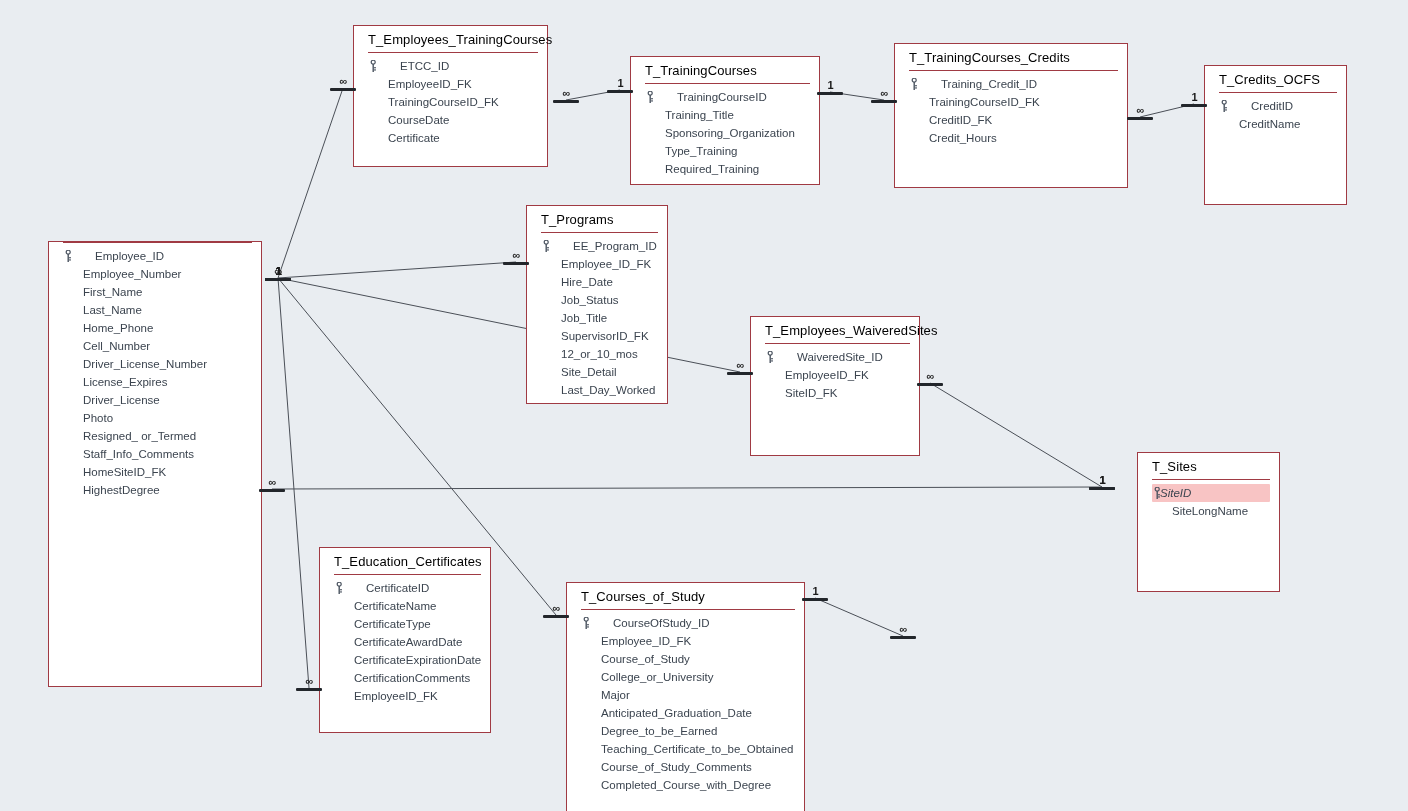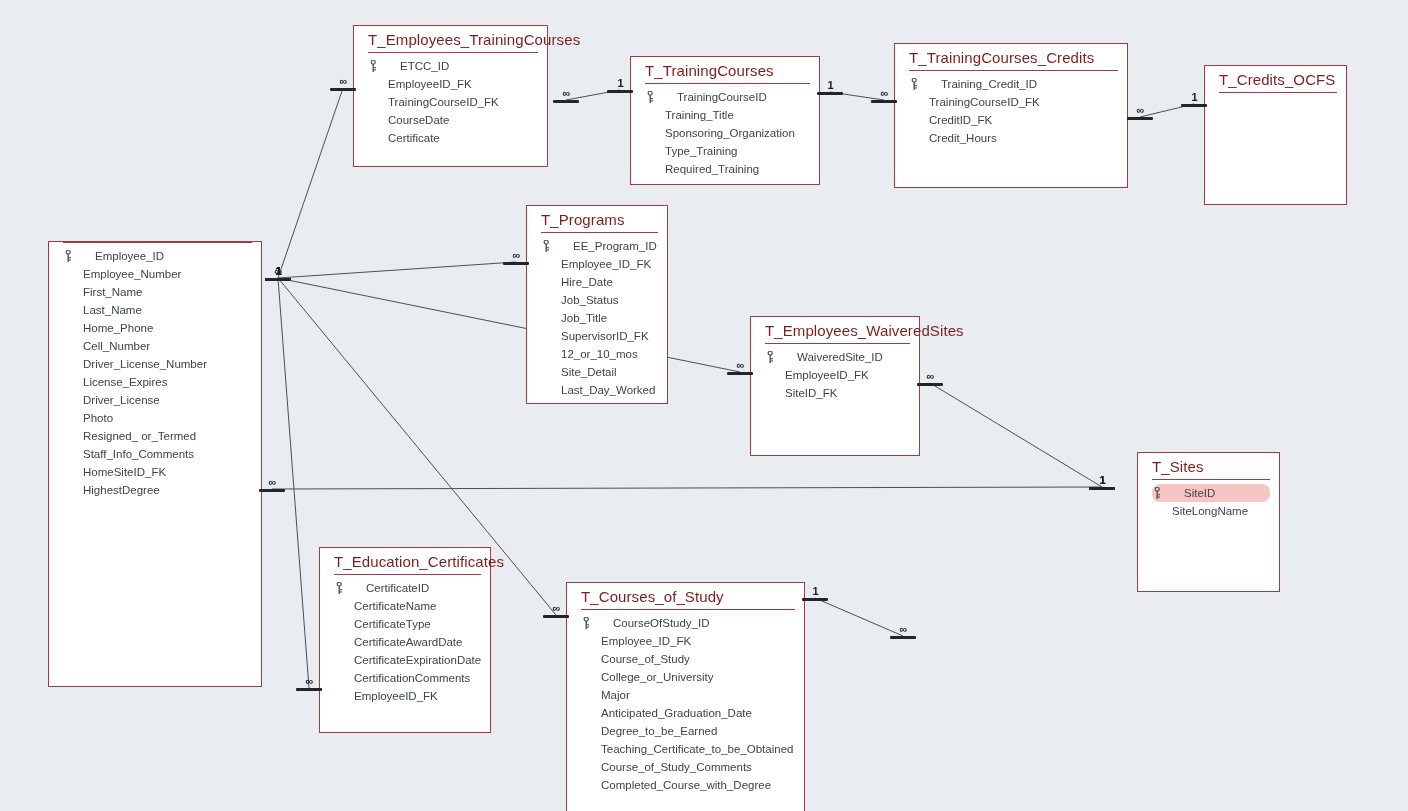--- a/index.html
+++ b/index.html
@@ -17,22 +17,22 @@
     overflow: hidden;
   }
   
   .tbl {
     position: absolute;
     background: #ffffff;
     border: 1px solid #a03a43;
     z-index: 5;
   }
   .tbl-title {
-    font-size: 15px;
-    color: #7f1d1d;
+    font-size: 13px;
+    color: #000000;
     padding: 7px 0 5px 14px;
     line-height: 14px;
     letter-spacing: .1px;
     white-space: nowrap;
   }
   .tbl-rule {
     height: 1px;
     background: #a03a43;
     margin: 0 9px 2px 14px;
   }
@@ -43,22 +43,23 @@
     line-height: 18px;
     font-size: 11.5px;
     color: #3b444f;
     padding-left: 34px;
     white-space: nowrap;
   }
   .field.pk { padding-left: 46px; }
   .field.sel {
     background: #f8c4c4;
     margin: 0 9px 0 14px;
-    padding-left: 32px;
-    border-radius: 8px;
+    padding-left: 8px;
+    border-radius: 1px;
+    font-style: italic;
   }
   .field.sel .keyicon { left: 2px; }
   
   .keyicon {
     position: absolute;
     left: 16px;
     top: 3px;
     width: 8px;
     height: 12px;
   }
@@ -143,20 +144,29 @@
             <rect x="3.9" y="9.4" width="2.1" height="1.1" fill="#4b5460"></rect>
           </svg><span>Training_Credit_ID</span></div>
         <div class="field"><span>TrainingCourseID_FK</span></div>
         <div class="field"><span>CreditID_FK</span></div>
         <div class="field"><span>Credit_Hours</span></div>
       </div>
     </div>
     <div class="tbl" style="left: 1204px; top: 65px; width: 143px; height: 140px;">
       <div class="tbl-title">T_Credits_OCFS</div>
       <div class="tbl-rule"></div>
+      <div class="fields">
+        <div class="field pk"><svg class="keyicon" viewBox="0 0 8 12">
+            <circle cx="3.2" cy="2.2" r="2" fill="none" stroke="#4b5460" stroke-width="1.2"></circle>
+            <rect x="2.5" y="4" width="1.4" height="8" fill="#4b5460"></rect>
+            <rect x="3.9" y="7.2" width="2.1" height="1.1" fill="#4b5460"></rect>
+            <rect x="3.9" y="9.4" width="2.1" height="1.1" fill="#4b5460"></rect>
+          </svg><span>CreditID</span></div>
+        <div class="field"><span>CreditName</span></div>
+      </div>
     </div>
     <div class="tbl" style="left: 526px; top: 205px; width: 142px; height: 199px;">
       <div class="tbl-title">T_Programs</div>
       <div class="tbl-rule"></div>
       <div class="fields">
         <div class="field pk"><svg class="keyicon" viewBox="0 0 8 12">
             <circle cx="3.2" cy="2.2" r="2" fill="none" stroke="#4b5460" stroke-width="1.2"></circle>
             <rect x="2.5" y="4" width="1.4" height="8" fill="#4b5460"></rect>
             <rect x="3.9" y="7.2" width="2.1" height="1.1" fill="#4b5460"></rect>
             <rect x="3.9" y="9.4" width="2.1" height="1.1" fill="#4b5460"></rect>

